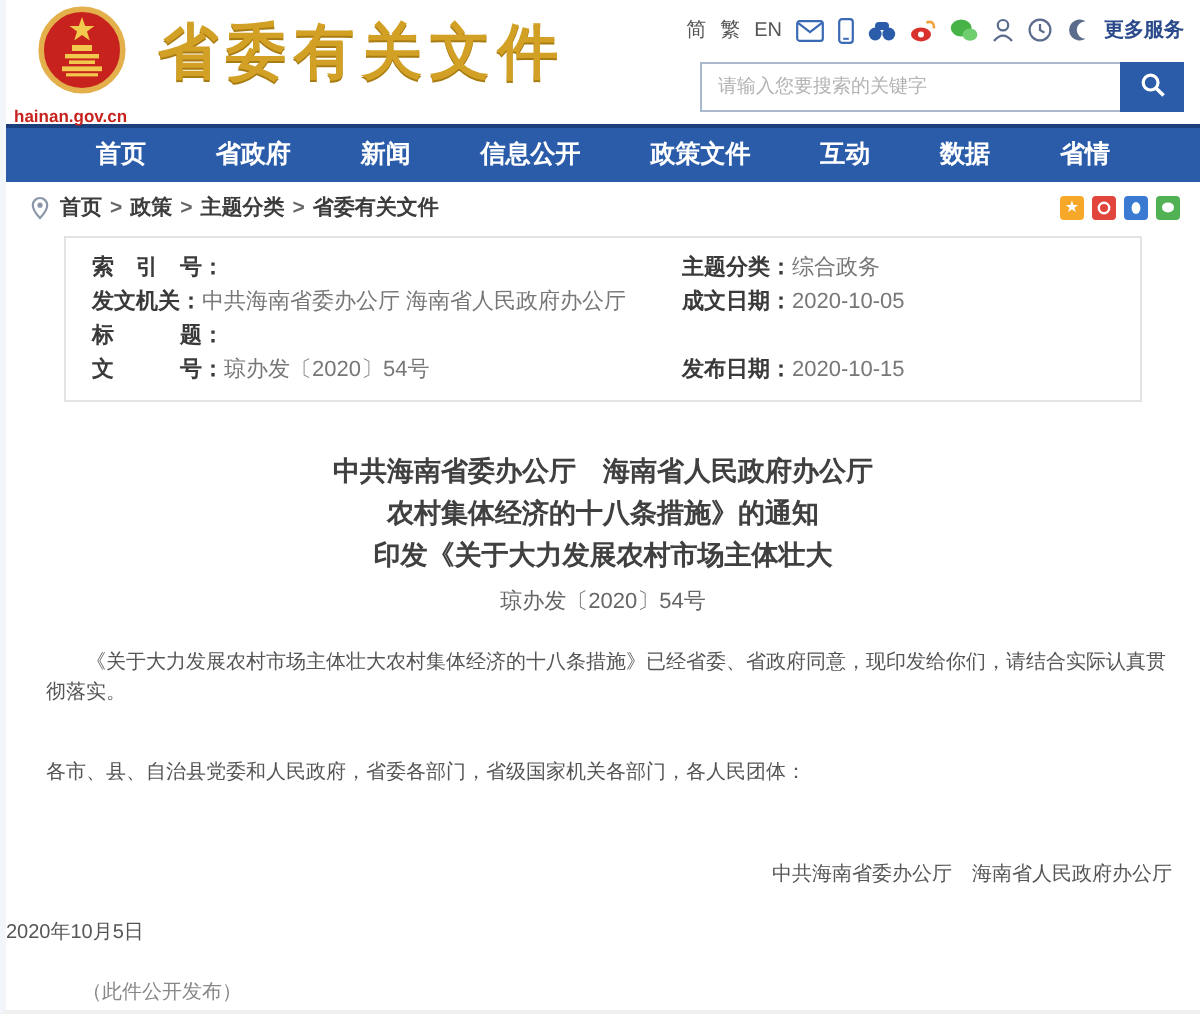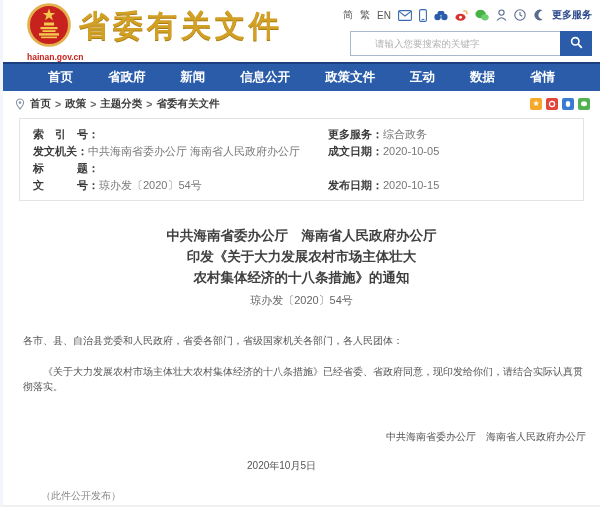--- a/index.html
+++ b/index.html
@@ -6,35 +6,35 @@
   html,body { width:600px; }
   body {
     font-family:"Liberation Sans","DejaVu Sans",sans-serif;
     background:#fff; color:#333;
   }
   .page { width:600px; height:507px; overflow:hidden; position:relative;
           background:#fff; border-left:3px solid #f2f6fb; border-bottom:2px solid #f0f0f0; }
 
   
   .header { position:relative; height:62px; background:#fff; }
-  .logo-wrap { position:absolute; left:24px; top:3px; width:56px; text-align:left; cursor:pointer; }
+  .logo-wrap { position:absolute; left:4px; top:3px; width:56px; text-align:right; cursor:pointer; }
   .logo-domain { display:block; margin-top:1px; font-size:8.5px; font-weight:bold; color:#c6231f; letter-spacing:0; }
   .site-title { position:absolute; left:76px; top:6px; font-size:30px; font-weight:bold;
                 color:#d2a024; letter-spacing:4px; text-shadow:0 1px 0 #a87c12; white-space:nowrap; }
   .site-subtitle { position:absolute; left:78px; top:44px; font-family:"Liberation Serif","DejaVu Serif",serif;
                    font-weight:bold; font-size:10px; color:#b5242a; white-space:nowrap; }
 
   .utility { position:absolute; right:8px; top:8px; display:flex; align-items:center; gap:7px; }
   .utility .lang { font-size:10px; color:#555; cursor:pointer; }
   .utility .uicon { display:inline-flex; align-items:center; cursor:pointer; line-height:0; }
   .utility .more { font-size:10px; color:#2b4a8b; cursor:pointer;font-weight:bold; }
 
   .searchbar { position:absolute; right:8px; top:31px; width:242px; height:25px; display:flex; }
   .searchbar input { flex:1; height:25px; border:1px solid #a9b8cc; border-right:none;
-                     font-size:9.5px; padding:0 24px; color:#666; outline:none; }
+                     font-size:9.5px; padding:0 8px; color:#666; outline:none; }
   .searchbar input::placeholder { color:#b3b3b3; }
   .search-btn { width:32px; height:25px; background:#2a5caa; border:none; display:flex;
                 align-items:center; justify-content:center; cursor:pointer; }
 
   
   .nav { height:29px; background:#2a5caa; border-top:2px solid #1b3f7c;
          display:flex; align-items:center; justify-content:space-between; padding:0 45px; }
   .nav a { color:#fff; font-size:12.5px; font-weight:bold; text-decoration:none; cursor:pointer; white-space:nowrap; }
 
   
@@ -42,38 +42,38 @@
   .crumbbar .pin { line-height:0; margin-right:5px; }
   .crumbs { font-size:10.5px; font-weight:bold; color:#3c3c3c; display:flex; gap:4px; align-items:center; }
   .crumbs .crumb { cursor:pointer; }
   .crumbs .sep { color:#666; font-weight:bold; }
   .sharebar { margin-left:auto; display:flex; gap:4px; }
   .share-chip { width:12px; height:12px; border-radius:2px; display:inline-flex;
                 align-items:center; justify-content:center; cursor:pointer;
                 color:#fff; font-size:8px; line-height:1; }
 
   
-  .meta { margin:2px 16px 0; border:1px solid #e3e3e3; padding:7px 13px 6px; font-size:11px; color:#777; }
+  .meta { margin:2px 29px 0; border:1px solid #e3e3e3; padding:7px 13px 6px; font-size:11px; color:#777; }
   .mrow { display:flex; line-height:17px; }
   .mcell-l { display:flex; width:295px; flex-shrink:0; }
   .mcell-r { display:flex; flex:1; }
   .mlabel { font-weight:bold; color:#3a3a3a; white-space:pre; }
   .mval { color:#777; }
   .mtitle-row { display:flex; line-height:17px; }
   .mtitle-row .mval { flex:1; }
 
   
   .article { padding-top:24px; }
   .doc-title { text-align:center; font-size:13.5px; font-weight:bold; color:#404040; line-height:21px; }
   .doc-no { text-align:center; font-size:11px; color:#666; margin-top:5px; }
   .para { font-size:10px; color:#555; line-height:15px; margin:0 14px 0 20px; }
   .salutation { margin-top:25px; }
   .bodytext { margin-top:16px; text-indent:2em; }
   .sig { text-align:right; font-size:10px; color:#555; margin-top:36px; padding-right:14px; }
-  .sigdate { text-align:center; font-size:10px; color:#555; margin-top:15px; padding-right:40px; }
+  .sigdate { text-align:left; font-size:10px; color:#555; margin-top:15px; padding-right:40px; }
   .footnote { font-size:10px; color:#888; margin:16px 0 0 38px; }
 </style>
 </head>
 <body>
 
 <div class="page">
 
   <div class="header">
     <div class="logo-wrap">
       <span>
@@ -207,21 +207,21 @@
       </span>
     </span>
   </div>
 
   <div class="meta">
     <div class="mrow">
       <span class="mcell-l">
         <span class="mlabel">索　引　号：</span>
       </span>
       <span class="mcell-r">
-        <span class="mlabel">更多服务：</span>
+        <span class="mlabel">主题分类：</span>
         <span class="mval">综合政务</span>
       </span>
     </div>
     <div class="mrow">
       <span class="mcell-l">
         <span class="mlabel">发文机关：</span>
         <span class="mval">中共海南省委办公厅 海南省人民政府办公厅</span>
       </span>
       <span class="mcell-r">
         <span class="mlabel">成文日期：</span>
@@ -239,24 +239,24 @@
       <span class="mcell-r">
         <span class="mlabel">发布日期：</span>
         <span class="mval">2020-10-15</span>
       </span>
     </div>
   </div>
 
   <div class="article">
     <div class="doc-title">
       <div>中共海南省委办公厅　海南省人民政府办公厅</div>
+      <div>农村集体经济的十八条措施》的通知</div>
       <div>印发《关于大力发展农村市场主体壮大</div>
-      <div>农村集体经济的十八条措施》的通知</div>
     </div>
     <div class="doc-no">琼办发〔2020〕54号</div>
+    <p class="para bodytext">《关于大力发展农村市场主体壮大农村集体经济的十八条措施》已经省委、省政府同意，现印发给你们，请结合实际认真贯彻落实。</p>
     <p class="para salutation">各市、县、自治县党委和人民政府，省委各部门，省级国家机关各部门，各人民团体：</p>
-    <p class="para bodytext">《关于大力发展农村市场主体壮大农村集体经济的十八条措施》已经省委、省政府同意，现印发给你们，请结合实际认真贯彻落实。</p>
     <div class="sig">中共海南省委办公厅　海南省人民政府办公厅</div>
     <div class="sigdate">2020年10月5日</div>
     <div class="footnote">（此件公开发布）</div>
   </div>
 
 </div>
 
 </body></html>

